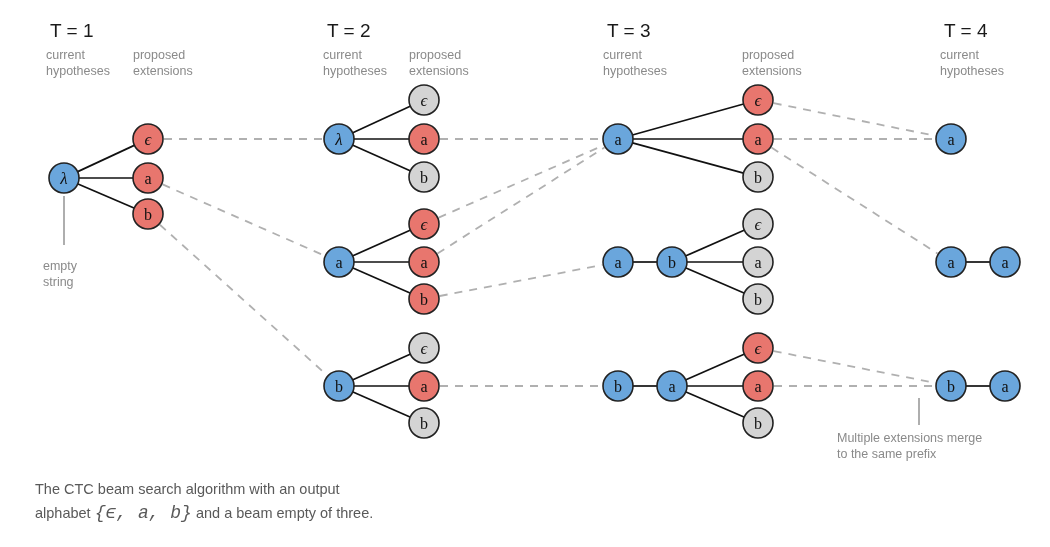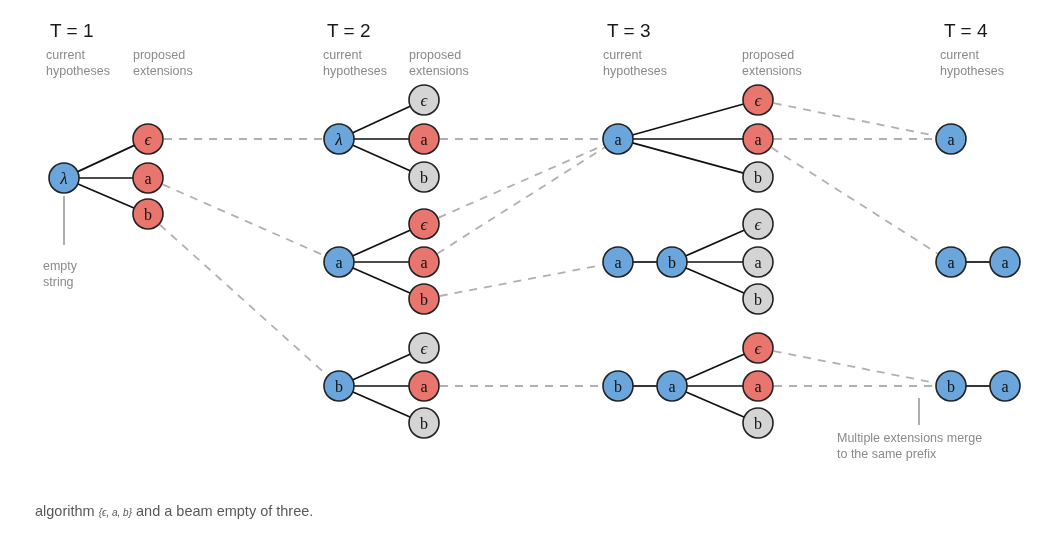--- a/index.html
+++ b/index.html
@@ -77,23 +77,23 @@
     position: absolute;
     left: 35px;
     top: 478px;
     width: 360px;
     font-family: "Liberation Sans", sans-serif;
     font-size: 14.5px;
     line-height: 1.55;
     color: #595959;
   }
   .caption .mathset {
-    font-family: Liberation Sans, sans-serif;
+    font-family: Liberation Mono, monospace;
     font-style: italic;
-    font-size: 10px;
+    font-size: 18px;
   }
 </style>
 </head>
 <body>
 
 <div id="stage">
   <svg id="diagram" viewBox="0 0 1050 547">
     <g id="layer-dashed">
         <line x1="164" y1="139" x2="323" y2="139" class="dashed-edge"></line>
         <line x1="162.64617098601306" y1="184.44124797290627" x2="324.3538290139869" y2="255.55875202709373" class="dashed-edge"></line>
@@ -302,16 +302,17 @@
           <text x="951" y="386.5" class="node-label">b</text>
         </g>
         <g>
           <circle cx="1005" cy="386" r="15" class="node-circle" fill="#6aa6dc"></circle>
           <text x="1005" y="386.5" class="node-label">a</text>
         </g>
       </g>
   </svg>
 
   <div class="caption">
+    <span>The CTC beam search algorithm with an output</span>
     <br>
-    <span>algorithm </span><span class="mathset">{ϵ, a, b}</span><span> and a beam empty of three.</span>
+    <span>alphabet </span><span class="mathset">{ϵ, a, b}</span><span> and a beam empty of three.</span>
   </div>
 </div>
 
 </body></html>

